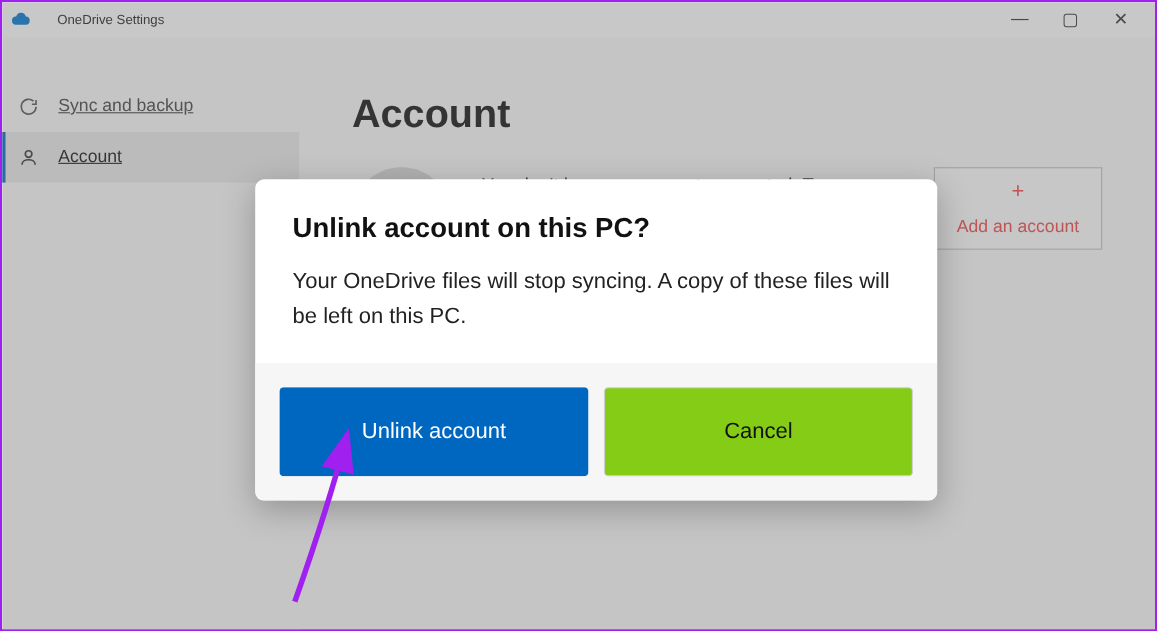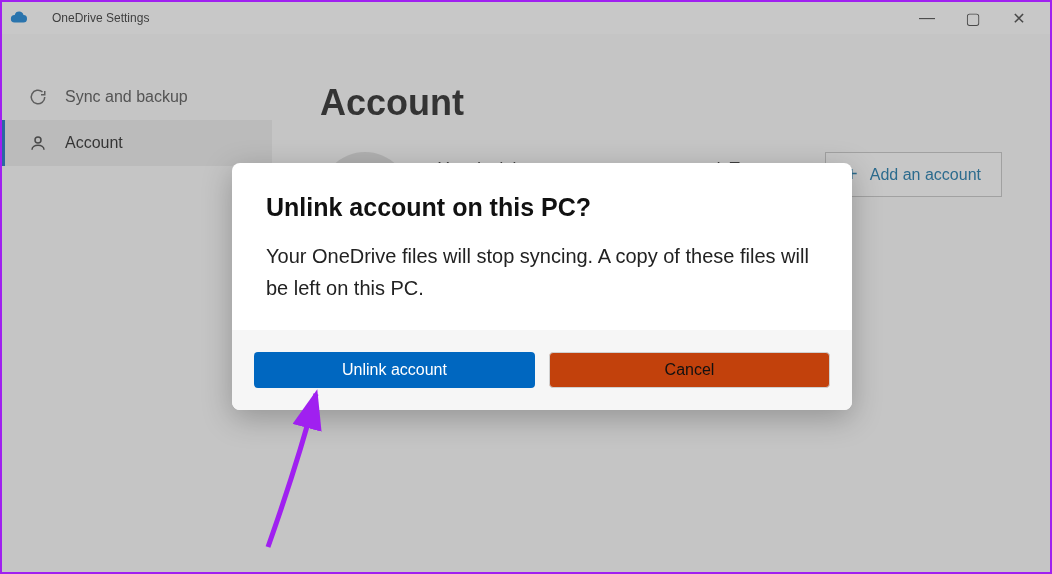--- a/index.html
+++ b/index.html
@@ -8,40 +8,40 @@
     .titlebar { display: flex; align-items: center; justify-content: space-between; height: 32px; padding: 0 8px; background: #fff; }
     .titlebar-left { display: flex; align-items: center; gap: 24px; }
     .cloud-icon { width: 18px; height: 18px; display: inline-flex; align-items: center; justify-content: center; }
     .titlebar-title { font-size: 12px; color: #222; }
     .titlebar-controls { display: flex; gap: 0; }
     .tb-btn { width: 46px; height: 28px; display: flex; align-items: center; justify-content: center; color: #333; }
     
     .app-body { display: flex; height: calc(100% - 32px); background: #fafafa; position: relative; }
     
     .sidebar { width: 270px; padding: 40px 0 0 0; background: #fafafa; }
-    .sidebar-item { display: flex; align-items: center; gap: 18px; padding: 14px 24px; font-size: 16px; color: #444; cursor: pointer; border-left: 3px solid transparent; }
+    .sidebar-item { display: flex; align-items: center; gap: 18px; padding: 14px 12px; font-size: 16px; color: #444; cursor: pointer; border-left: 3px solid transparent; text-decoration: underline; }
     .sidebar-item.active { background: #eaeaea; border-left-color: #0067c0; color: #111; font-weight: 400; }
     .sidebar-icon { width: 18px; height: 18px; display: inline-flex; align-items: center; justify-content: center; color: #555; }
     
     .main { flex: 1; padding: 48px 48px 0 48px; }
     .main h1 { font-size: 36px; font-weight: 600; color: #111; margin-bottom: 28px; }
     .account-row { display: flex; align-items: flex-start; gap: 28px; }
     .avatar-circle { width: 90px; height: 90px; border-radius: 50%; background: #d8d8d8; display: flex; align-items: center; justify-content: center; }
     .avatar-inner { width: 48px; height: 48px; border: 3px solid #333; border-radius: 50%; border-bottom-color: transparent; transform: rotate(20deg); }
     .account-text { flex: 1; font-size: 17px; color: #222; line-height: 1.5; padding-top: 4px; }
-    .add-account-btn { display: flex; align-items: center; gap: 12px; padding: 10px 20px; border: 1px solid #c0c0c0; background: #fdfdfd; font-size: 16px; color: #0369a1; cursor: pointer; margin-left: auto; }
+    .add-account-btn { display: flex; align-items: center; gap: 12px; padding: 10px 20px; border: 1px solid #c0c0c0; background: #fdfdfd; font-size: 16px; color: #ef4444; cursor: pointer; margin-left: auto; flex-direction: column; }
     
     .dialog { width: 620px; background: #fff; border-radius: 8px; box-shadow: 0 8px 30px rgba(0,0,0,0.25); overflow: hidden; position: absolute; top: 161px; left: 230px; }
     .dialog-body { padding: 30px 34px 26px 34px; }
     .dialog-title { font-size: 25px; font-weight: 600; color: #111; margin-bottom: 18px; }
     .dialog-text { font-size: 20px; color: #222; line-height: 1.6; }
     .dialog-footer { display: flex; gap: 14px; padding: 22px 22px 22px 22px; background: #f6f6f6; }
-    .dlg-btn { flex: 1; padding: 8px 0; font-size: 16px; border-radius: 4px; cursor: pointer; border: 1px solid transparent; }
+    .dlg-btn { flex: 1; padding: 28px 0; font-size: 20px; border-radius: 4px; cursor: pointer; border: 1px solid transparent; }
     .dlg-btn.primary { background: #0067c0; color: #fff; }
-    .dlg-btn.secondary { background: #c2410c; color: #111; border: 1px solid #d0d0d0; }
+    .dlg-btn.secondary { background: #84cc16; color: #111; border: 1px solid #d0d0d0; }
     
     .arrow-annotation { position: absolute; left: 236px; top: 380px; pointer-events: none; }
     
     
     .dimmed { position: absolute; inset: 0; background: rgba(110,110,110,0.38); pointer-events: none; z-index: 5; }
     .dialog, .arrow-annotation { z-index: 10; }
     .titlebar { position: relative; z-index: 0; }
   </style>
 </head>
 <body>

